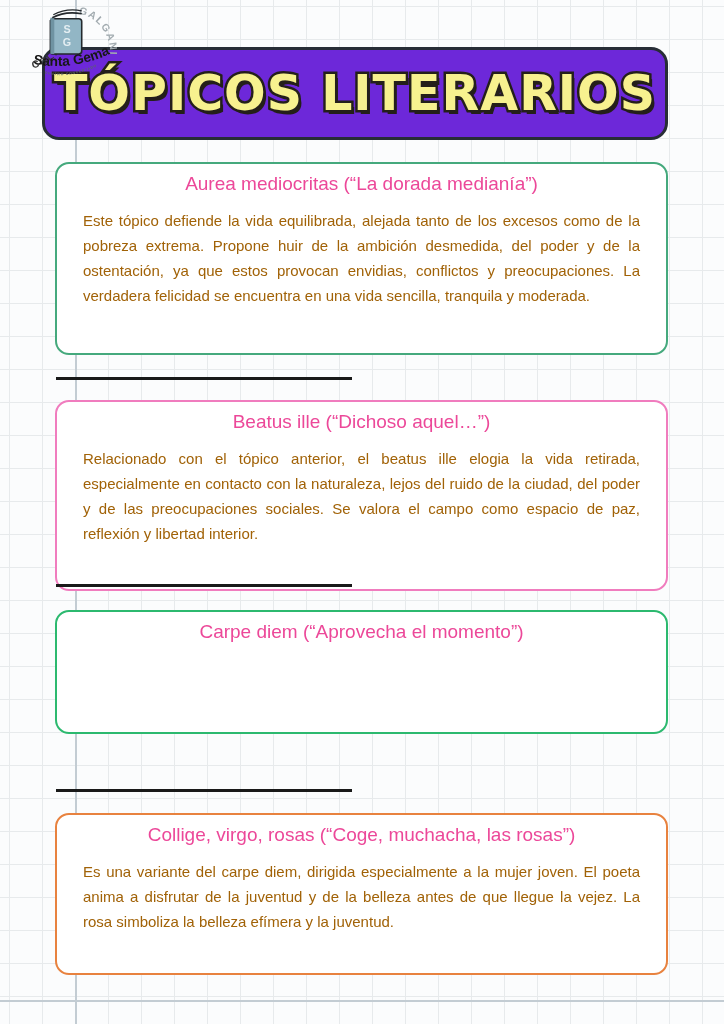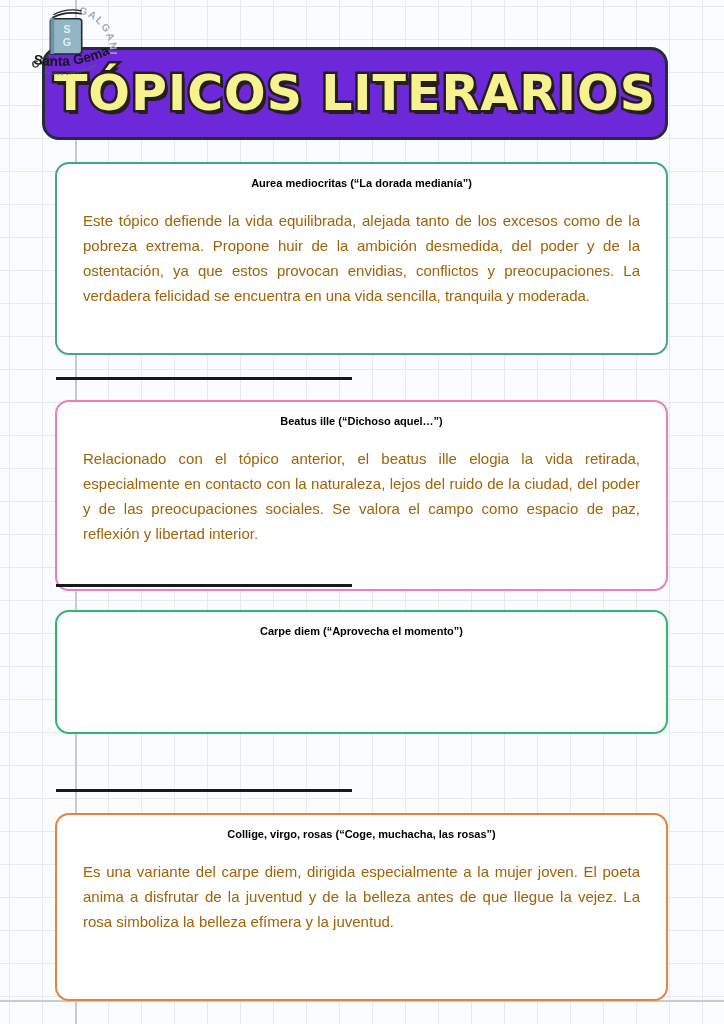--- a/index.html
+++ b/index.html
@@ -54,37 +54,37 @@
     position:absolute;left:55px;width:613px;
     background:#ffffff;
     border:2.5px solid #999;
     border-radius:14px;
     box-sizing:border-box;
     padding:7px 14px 6px 14px;
     overflow:hidden;
   }
   .card-title{
     text-align:center;
-    font-weight:bold;
-    font-size:11px;
-    color:#000000;
+    font-weight:normal;
+    font-size:19px;
+    color:#ec4899;
     line-height:25px;
     margin:0 0 1px 0;
   }
   .card p{
     margin:12px;
     font-size:15px;
     line-height:25px;
     color:#a16207;
     text-align:justify;
   }
   #card-1{top:162px;height:193px;}
   #card-2{top:400px;height:191px;}
   #card-3{top:610px;height:124px;}
-  #card-4{top:813px;height:188px;}
+  #card-4{top:813px;height:162px;}
   .divider{
     position:absolute;left:56px;width:296px;height:2.5px;background:#191919;
   }
   #divider-1{top:377px;}
   #divider-2{top:584px;}
   #divider-3{top:789px;}
 </style>
 </head>
 <body>
 

